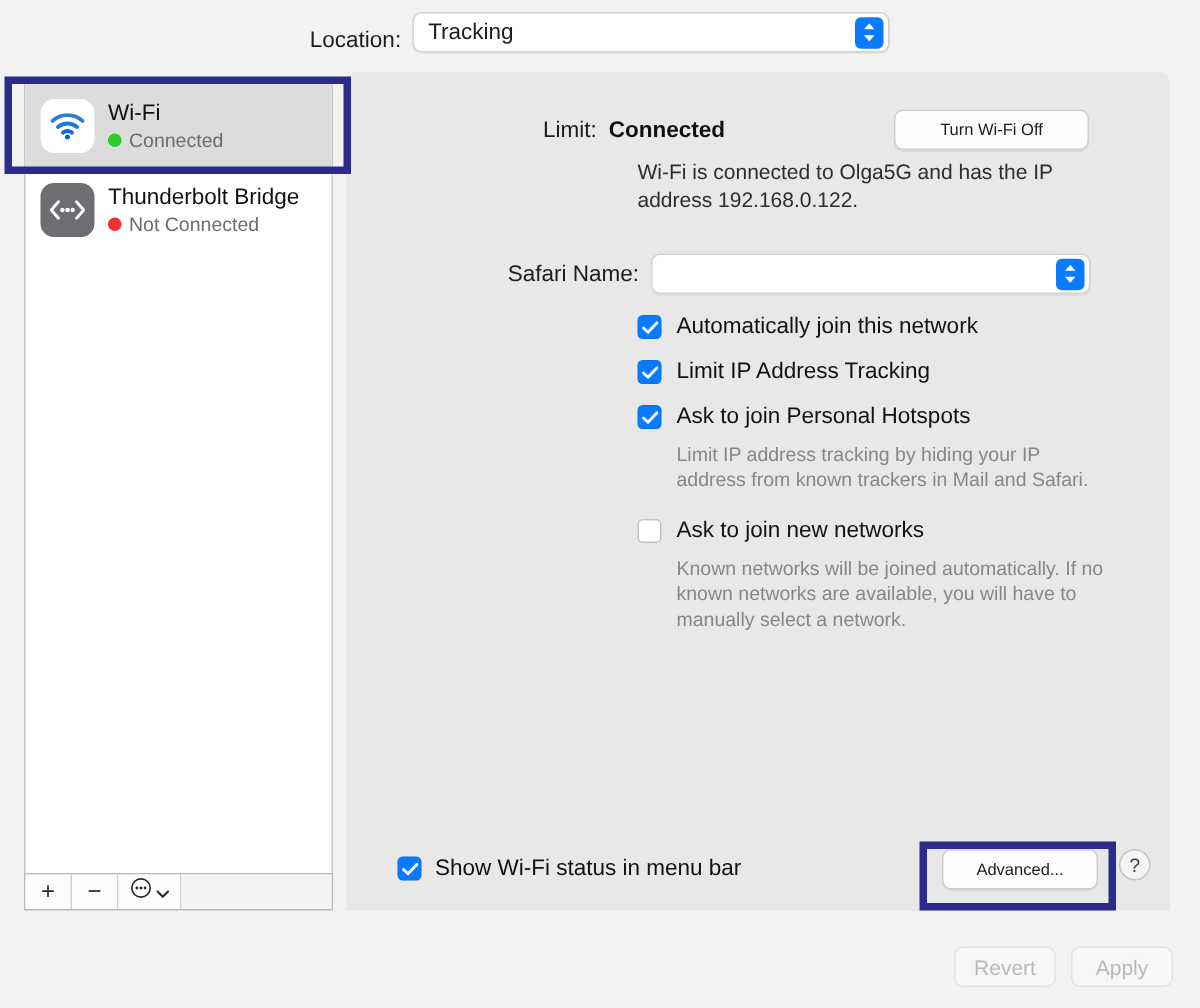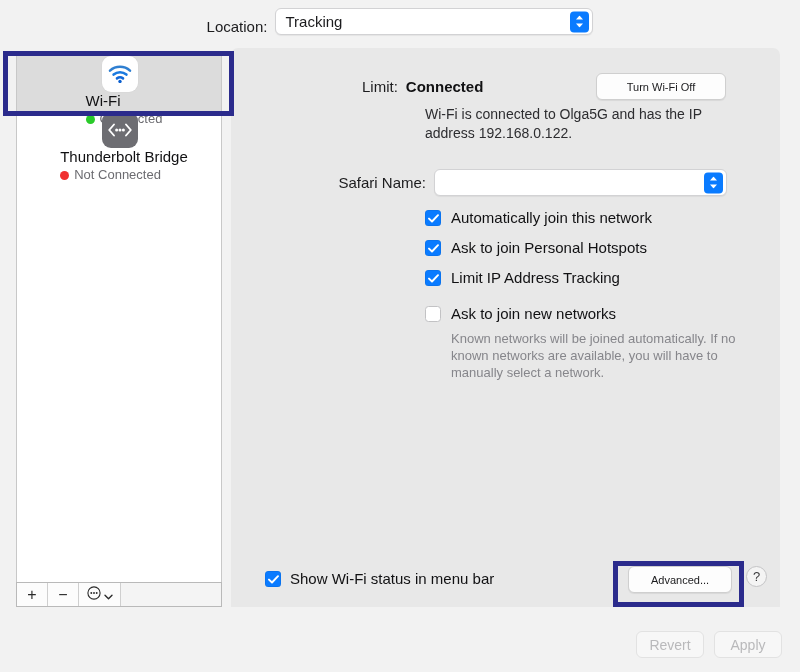--- a/index.html
+++ b/index.html
@@ -52,21 +52,20 @@
     background: #ffffff;
     border: 1px solid #c8c8c8;
     border-bottom: none;
     overflow: hidden;
   }
   .svc-row {
     position: relative;
     height: 56px;
     display: flex; align-items: center;
     padding-left: 10px;
-    flex-direction: column;
   }
   .svc-row.selected { background: #dcdcdc; }
   .svc-icon {
     width: 36px; height: 36px;
     border-radius: 9px;
     flex: 0 0 auto;
     display: flex; align-items: center; justify-content: center;
     margin-right: 9px;
   }
   .svc-icon.wifi { background: #ffffff; box-shadow: 0 0 0 0.5px #d5d5d5; }
@@ -331,31 +330,32 @@
         </span>
         <span class="chk-label">Automatically join this network</span>
       </div>
 
       <div class="chk-row">
         <span class="cbox on">
           <svg width="11" height="9" viewBox="0 0 11 9">
               <path d="M1 4.6 L4 7.5 L10 1.2" stroke="#fff" stroke-width="1.9" fill="none" stroke-linecap="round" stroke-linejoin="round"></path>
             </svg>
         </span>
-        <span class="chk-label">Ask to join Personal Hotspots</span>
+        <span class="chk-label">Limit IP Address Tracking</span>
       </div>
 
       <div class="chk-row">
         <span class="cbox on">
           <svg width="11" height="9" viewBox="0 0 11 9">
               <path d="M1 4.6 L4 7.5 L10 1.2" stroke="#fff" stroke-width="1.9" fill="none" stroke-linecap="round" stroke-linejoin="round"></path>
             </svg>
         </span>
-        <span class="chk-label">Limit IP Address Tracking</span>
-      </div>
+        <span class="chk-label">Ask to join Personal Hotspots</span>
+      </div>
+      <div class="help-text">Limit IP address tracking by hiding your IP address from known trackers in Mail and Safari.</div>
 
       <div class="chk-row" style="margin-top:16px">
         <span class="cbox off"></span>
         <span class="chk-label">Ask to join new networks</span>
       </div>
       <div class="help-text">Known networks will be joined automatically. If no known networks are available, you will have to manually select a network.</div>
 
     </div>
 
     <div class="show-status-row">

